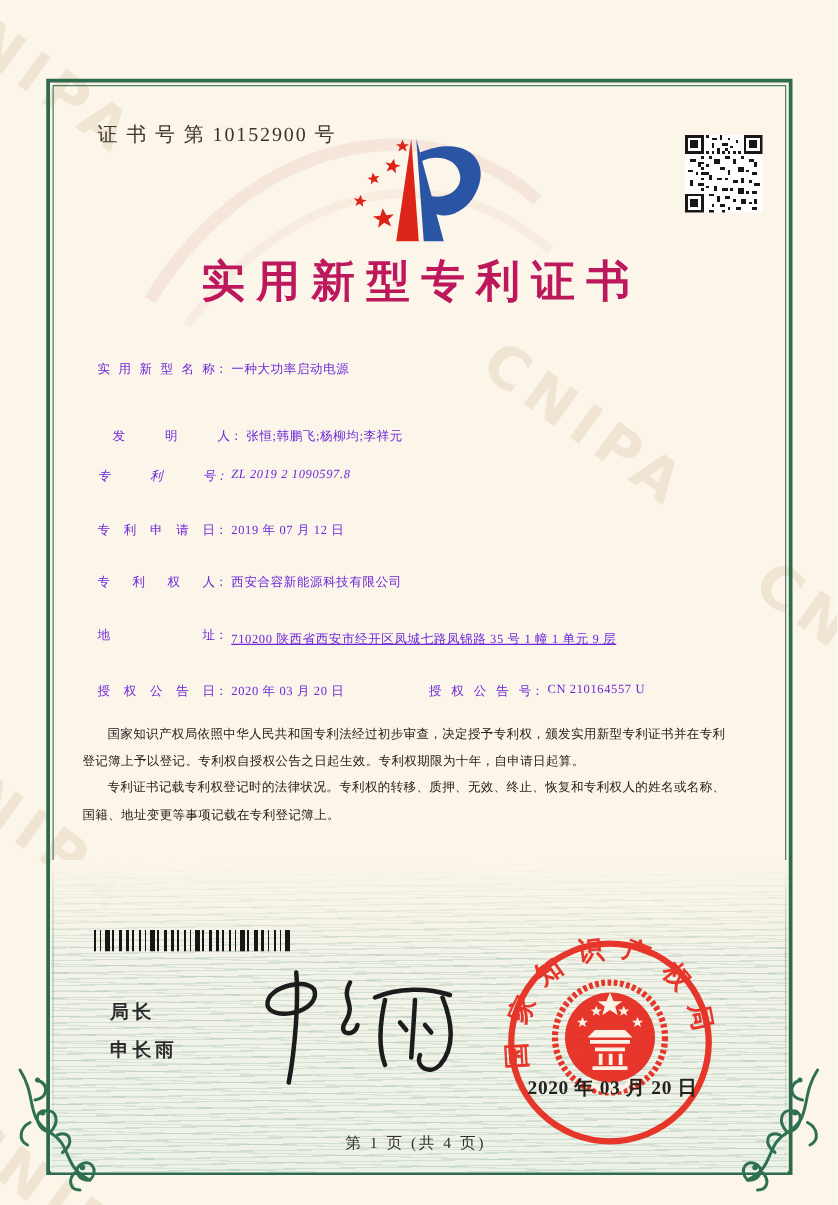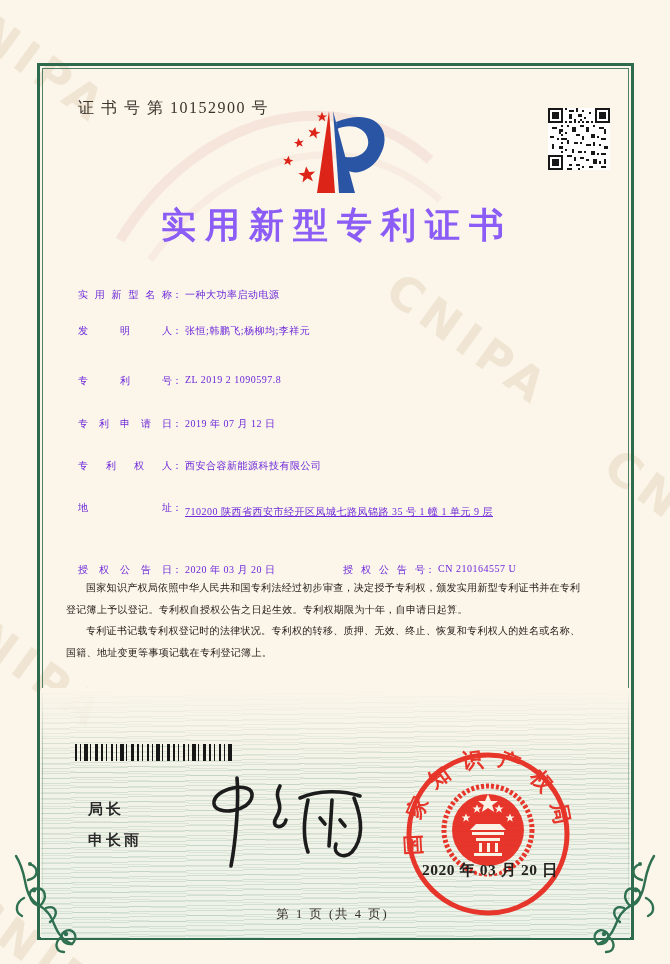--- a/index.html
+++ b/index.html
@@ -32,21 +32,21 @@
       linear-gradient(180deg, rgba(234,241,231,0.35), #edf2e8);
   }
   .cert-number{
     position:absolute; left:78px; top:98px;
     font-size:16px; color:#3a342c; letter-spacing:1.5px;
   }
   .logo{position:absolute; left:270px; top:102px;}
   .qr{position:absolute; left:548px; top:108px;}
   .title{
     position:absolute; left:37px; top:202px; width:591px;
-    text-align:center; font-size:35px; font-weight:700; color:#8b5cf6;
+    text-align:center; font-size:35px; font-weight:700; color:#be185d;
     letter-spacing:9px; text-indent:9px;
   }
   .row{
     position:absolute; left:78px; font-size:10px; color:#6d28d9; width:530px;
   }
   .flabel{
     display:inline-block; width:94px; text-align:justify; text-align-last:justify;
     vertical-align:top;
   }
   .fcolon{display:inline-block; vertical-align:top;}
@@ -223,36 +223,36 @@
         <rect x="24" y="2" width="3" height="3"></rect>
         <rect x="2" y="24" width="3" height="3"></rect>
     </g>
   </svg>
 
   <div class="title">实用新型专利证书</div>
 
   <div class="row" style="top:288px;">
     <span class="flabel">实用新型名称</span><span class="fcolon">：</span><span class="fvalue">一种大功率启动电源</span>
   </div>
-  <div class="row" style="top:324px;">
+  <div class="row" style="top:342px;margin-left:12px;">
     <span class="flabel">发明人</span><span class="fcolon">：</span><span class="fvalue">张恒;韩鹏飞;杨柳均;李祥元</span>
   </div>
-  <div class="row" style="top:374px;">
+  <div class="row" style="top:374px;font-style:italic;">
     <span class="flabel">专利号</span><span class="fcolon">：</span><span class="fvalue">ZL 2019 2 1090597.8</span>
   </div>
   <div class="row" style="top:417px;">
     <span class="flabel">专利申请日</span><span class="fcolon">：</span><span class="fvalue">2019 年 07 月 12 日</span>
   </div>
   <div class="row" style="top:459px;">
     <span class="flabel">专利权人</span><span class="fcolon">：</span><span class="fvalue">西安合容新能源科技有限公司</span>
   </div>
   <div class="row" style="top:501px;">
     <span class="flabel">地址</span><span class="fcolon">：</span><span class="fvalue wrapval">710200 陕西省西安市经开区凤城七路凤锦路 35 号 1 幢 1 单元 9 层</span>
   </div>
-  <div class="row" style="top:563px;">
+  <div class="row" style="top:546px;">
     <span class="flabel">授权公告日</span><span class="fcolon">：</span><span class="fvalue">2020 年 03 月 20 日</span>
     <span class="pair2">
       <span class="flabel2">授权公告号</span><span class="fcolon">：</span><span class="fvalue">CN 210164557 U</span>
     </span>
   </div>
 
   <div class="body-text">
     <p>国家知识产权局依照中华人民共和国专利法经过初步审查，决定授予专利权，颁发实用新型专利证书并在专利登记簿上予以登记。专利权自授权公告之日起生效。专利权期限为十年，自申请日起算。</p>
     <p>专利证书记载专利权登记时的法律状况。专利权的转移、质押、无效、终止、恢复和专利权人的姓名或名称、国籍、地址变更等事项记载在专利登记簿上。</p>
   </div>

